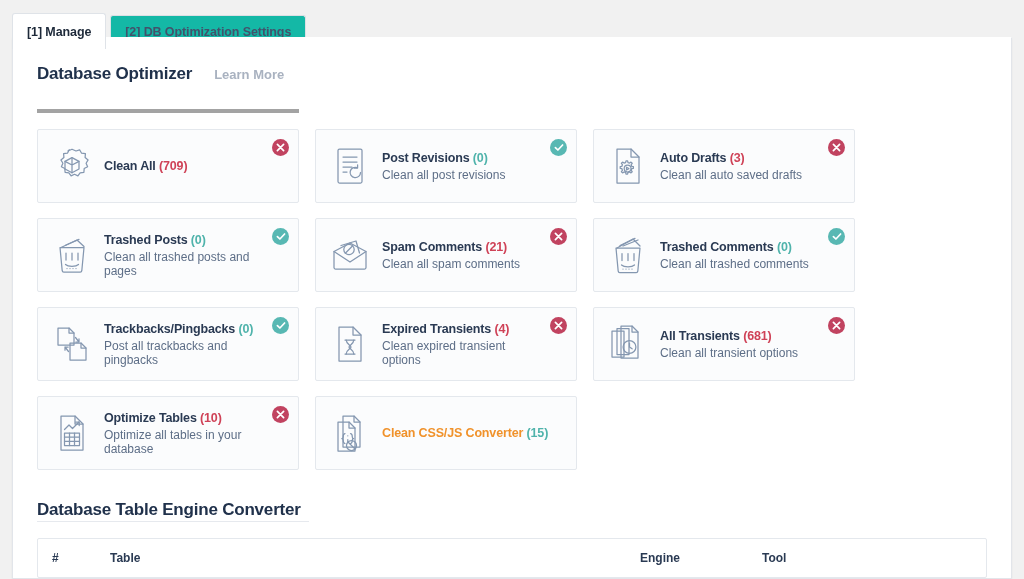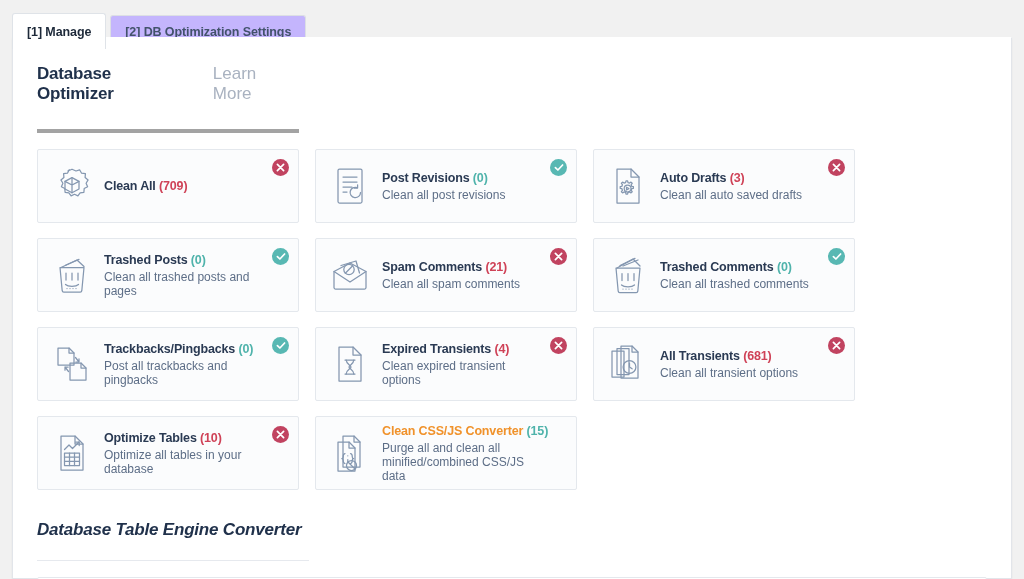--- a/index.html
+++ b/index.html
@@ -33,21 +33,21 @@
     position: relative;
   }
   .tab.active {
     background: #ffffff;
     color: #1d2939;
     border-color: #dfe3e8;
     height: 36px;
     z-index: 3;
   }
   .tab.inactive {
-    background: #c4b5fd;
+    background: #14b8a6;
     color: #42526b;
     border-color: #dcdfe4;
     height: 32px;
   }
 
   
   .panel {
     position: absolute;
     left: 12px; top: 37px;
     width: 1000px; height: 542px;
@@ -64,24 +64,25 @@
     border-bottom: 4px solid #a3a3a3;
     padding-bottom: 25px;
     width: 262px;
   }
   .section-title {
     font-size: 17px; font-weight: bold;
     color: #20314b; letter-spacing: -0.2px;
   }
   .learn-more {
     margin-left: 22px;
-    font-size: 17px;
+    font-size: 13px;
     color: #a9b2c0;
     text-decoration: none;
     cursor: pointer;
+    font-weight: bold;
   }
 
   
   .grid {
     margin-top: 16px;
     display: grid;
     grid-template-columns: repeat(3, 262px);
     gap: 15px 16px;
   }
   .card {
@@ -123,23 +124,22 @@
     display: flex; align-items: center; justify-content: center;
   }
   .badge.red  { background: #c14360; }
   .badge.teal { background: #58b8b3; }
   .badge svg { display: block; }
 
   
   .section-head2 {
     margin-top: 30px;
     border-bottom: 1px solid #e6e9ee;
-    padding-bottom: 20px;
+    padding-bottom: 1px;
     width: 272px;
-    font-style: italic;
   }
   .table-wrap {
     margin-top: 16px;
     border: 1px solid #e4e8ed;
     border-radius: 2px;
     background: #fff;
   }
   table { width: 100%; border-collapse: collapse; }
   th {
     text-align: left;
@@ -420,21 +420,20 @@
                   <path d="M15 21.5c-1.8 0-1.8 2.4-1.8 3.4 0 1-.6 1.6-1.4 1.6.8 0 1.4.6 1.4 1.6 0 1 0 3.4 1.8 3.4"></path>
                   <path d="M20.5 21.5c1.8 0 1.8 2.4 1.8 3.4 0 1 .6 1.6 1.4 1.6-.8 0-1.4.6-1.4 1.6 0 1 0 3.4-1.8 3.4"></path>
                   <path d="M17.8 23.8h.01M17.8 27.6v2.2"></path>
                   <circle cx="21.5" cy="33.5" r="5"></circle>
                   <path d="M18 30 25 37"></path>
                 </g>
               </svg>
             </div>
             <div class="card-text">
               <div class="card-title accent"><span>Clean CSS/JS Converter</span> <span class="card-count count-teal">(15)</span></div>
-              <div class="card-desc">Purge all and clean all minified/combined CSS/JS data</div>
             </div>
           </div>
         </div>
 
       <div class="section-head section-head2">
         <span class="section-title">Database Table Engine Converter</span>
       </div>
 
       <div class="table-wrap">
         <table>

